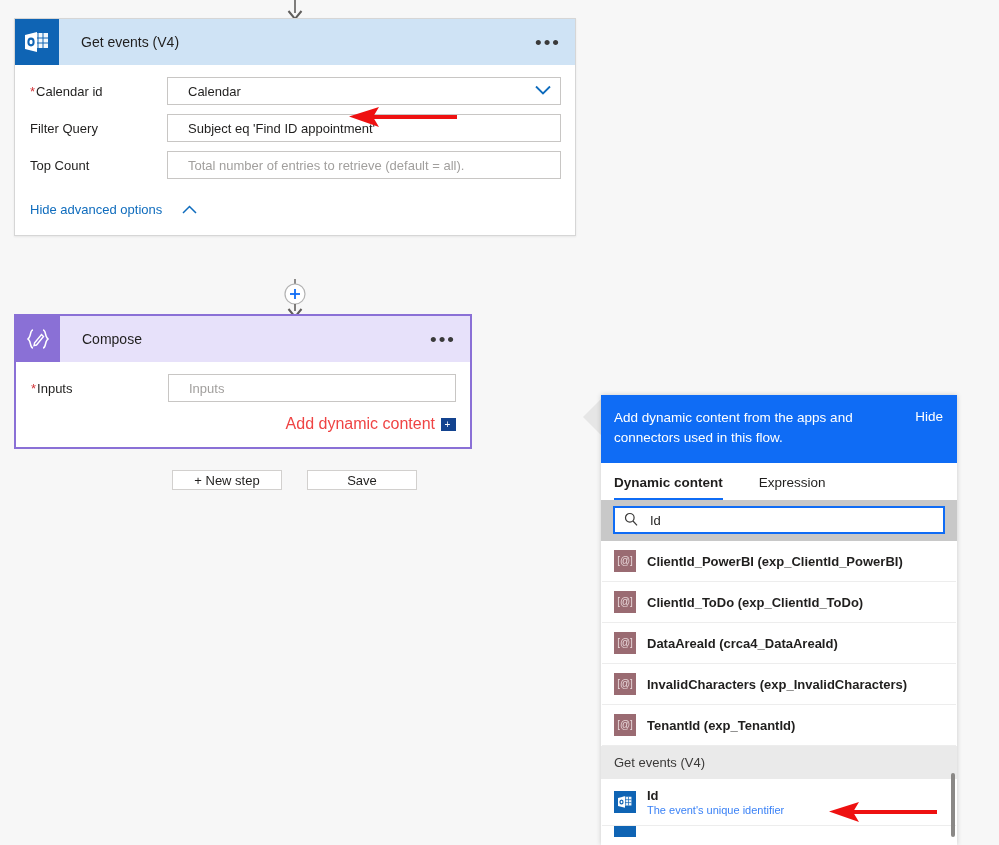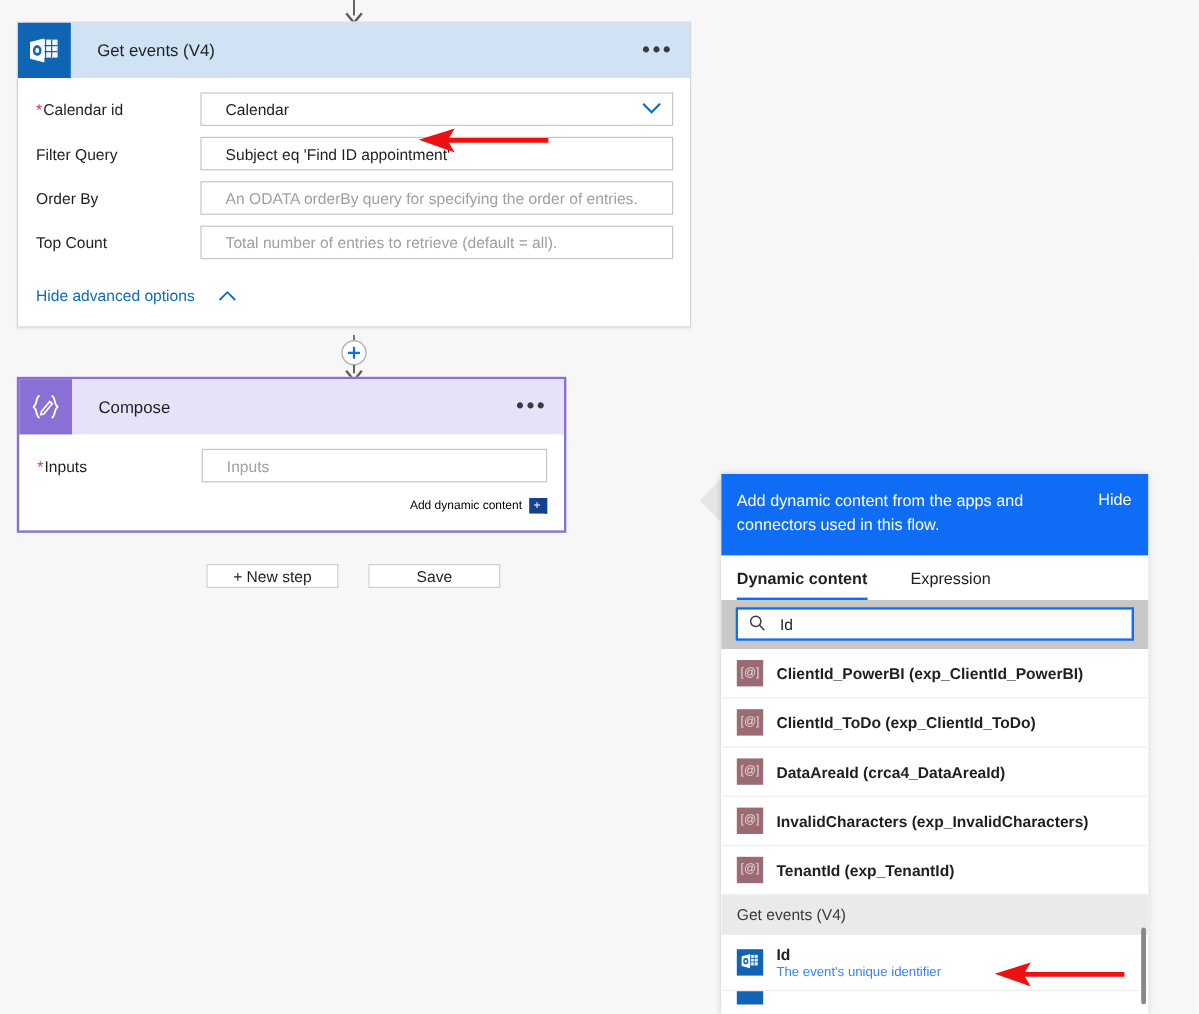--- a/index.html
+++ b/index.html
@@ -147,22 +147,22 @@
   
   .compose-body { padding: 12px 14px 0 14px; }
   .add-dyn-row {
     display: flex;
     justify-content: flex-end;
     align-items: center;
     gap: 6px;
     padding: 4px 0 14px 0;
   }
   .add-dyn-link {
-    color: #000000;
-    font-size: 10px;
+    color: #ef4444;
+    font-size: 16px;
     cursor: pointer;
   }
   .add-dyn-badge {
     width: 13px; height: 13px;
     background: #13438f;
     color: #ffffff;
     font-size: 10px;
     line-height: 13px;
     text-align: center;
     border-right: 2px solid #13438f;
@@ -373,26 +373,20 @@
       </div>
     </div>
 
     <div class="field-row">
       <div class="field-label">Filter Query</div>
       <div class="field-input">
         <span class="val">Subject eq 'Find ID appointment'</span>
       </div>
     </div>
 
-    <div class="field-row">
-      <div class="field-label">Order By</div>
-      <div class="field-input">
-        <span class="ph">An ODATA orderBy query for specifying the order of entries.</span>
-      </div>
-    </div>
 
     <div class="field-row">
       <div class="field-label">Top Count</div>
       <div class="field-input">
         <span class="ph">Total number of entries to retrieve (default = all).</span>
       </div>
     </div>
 
 
     <div class="adv-link">

